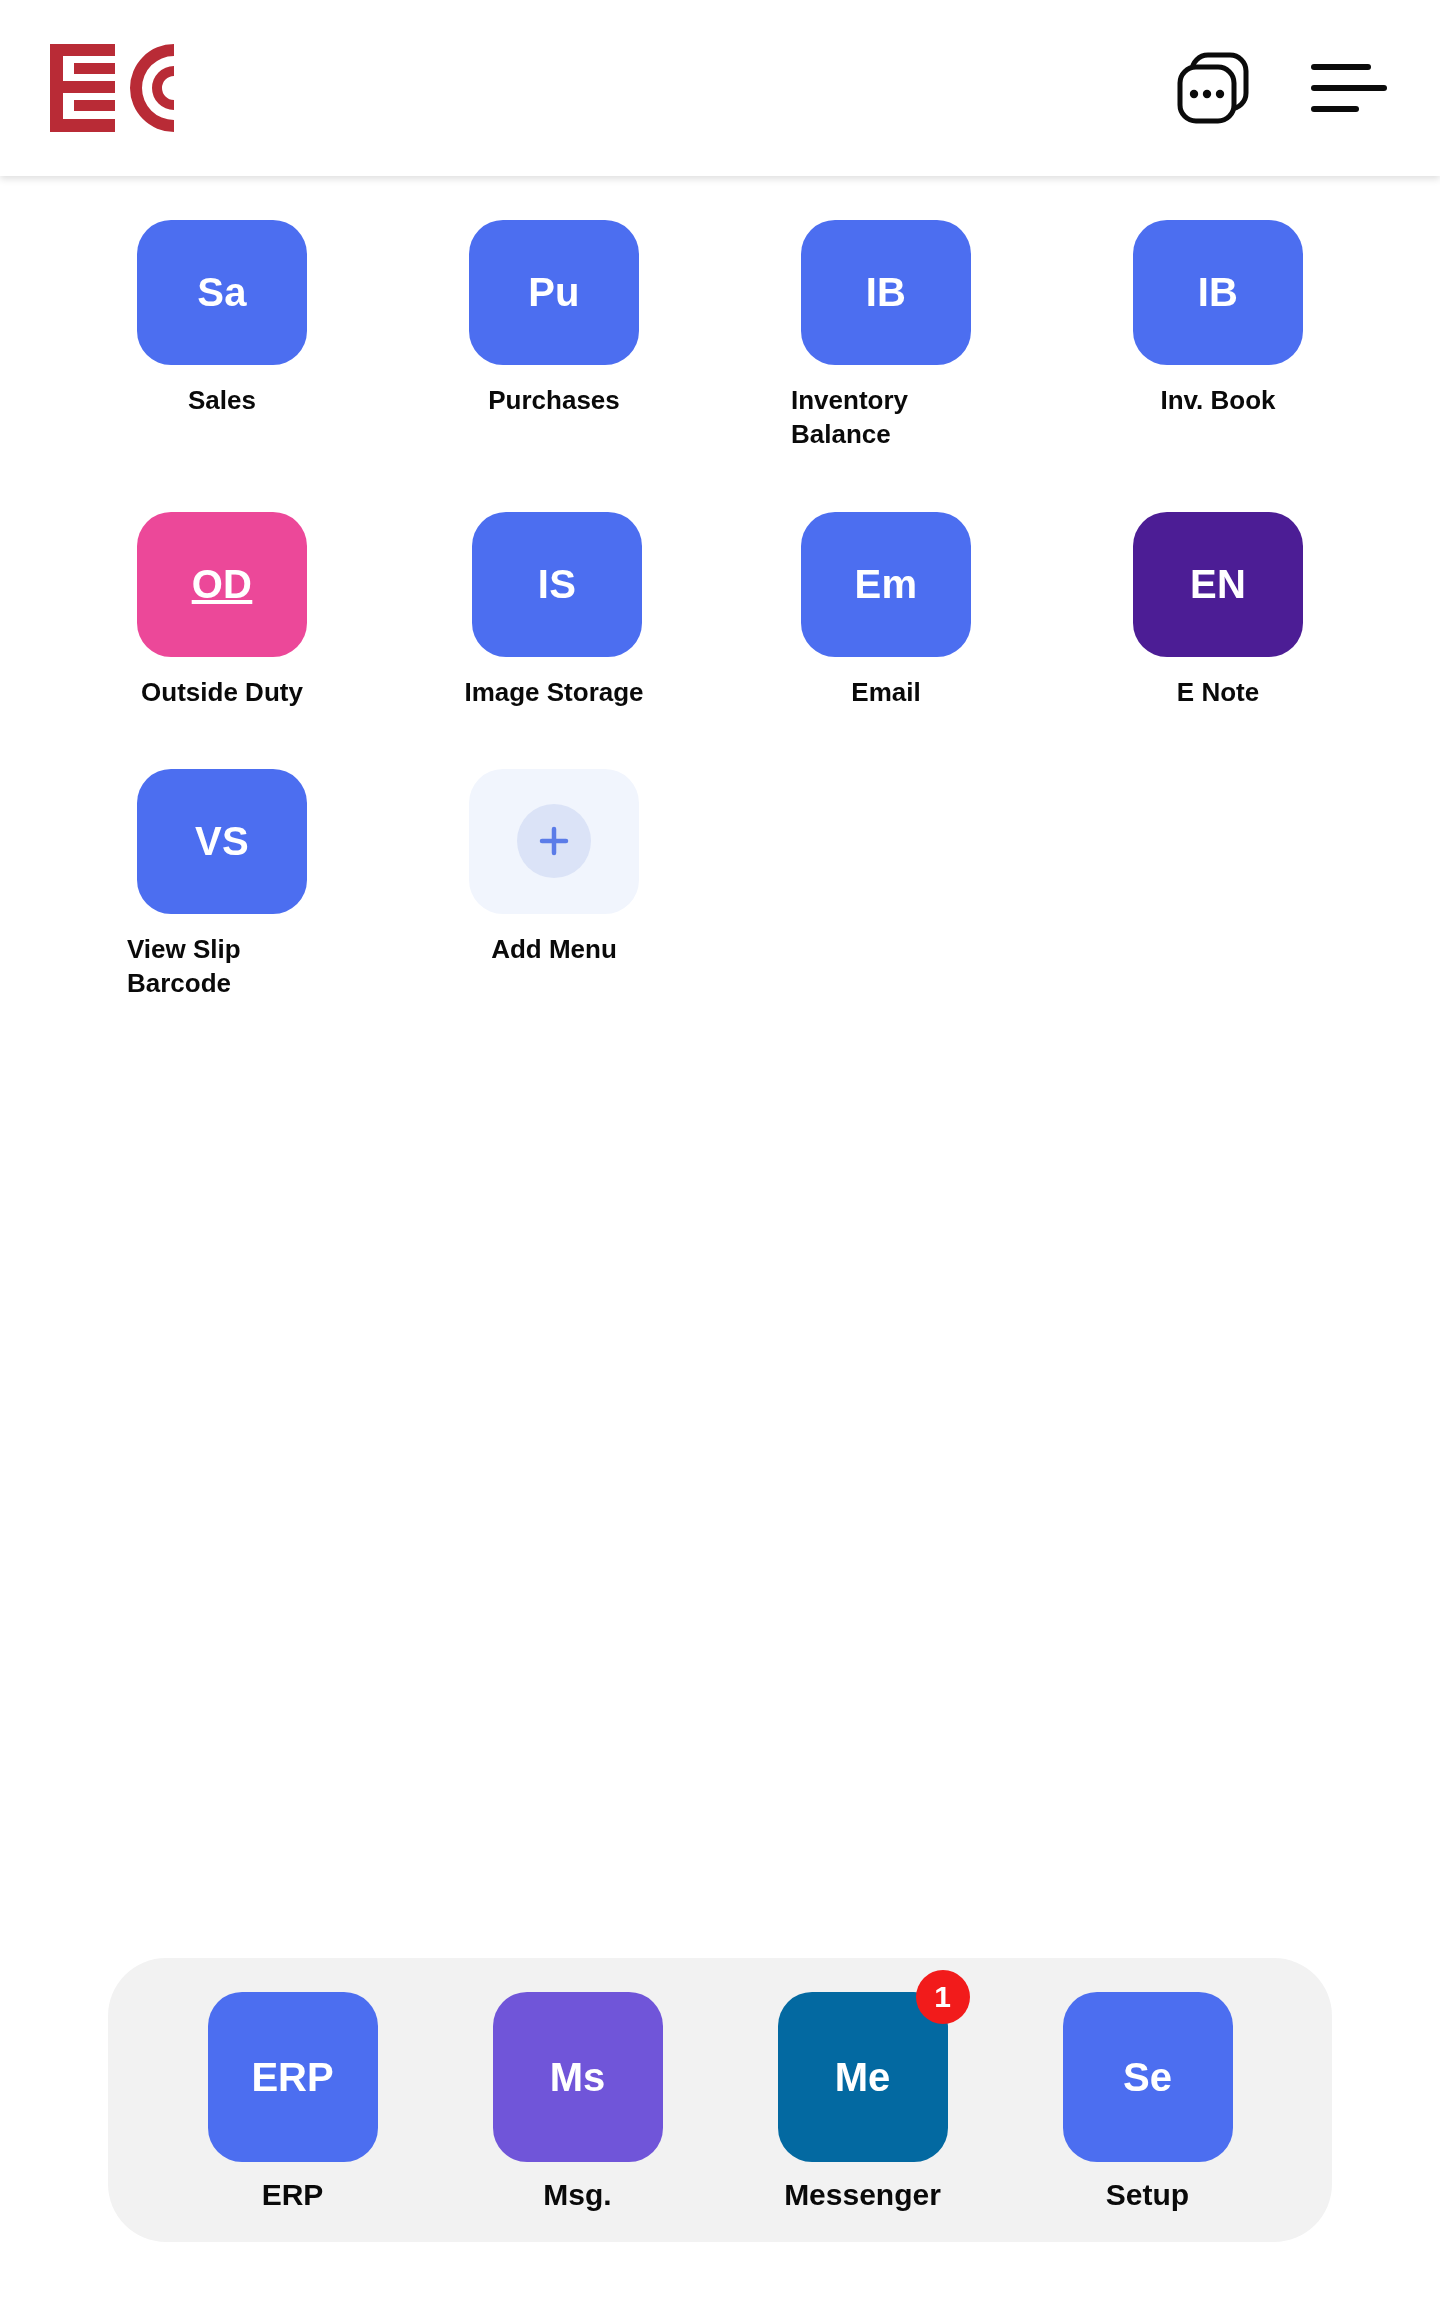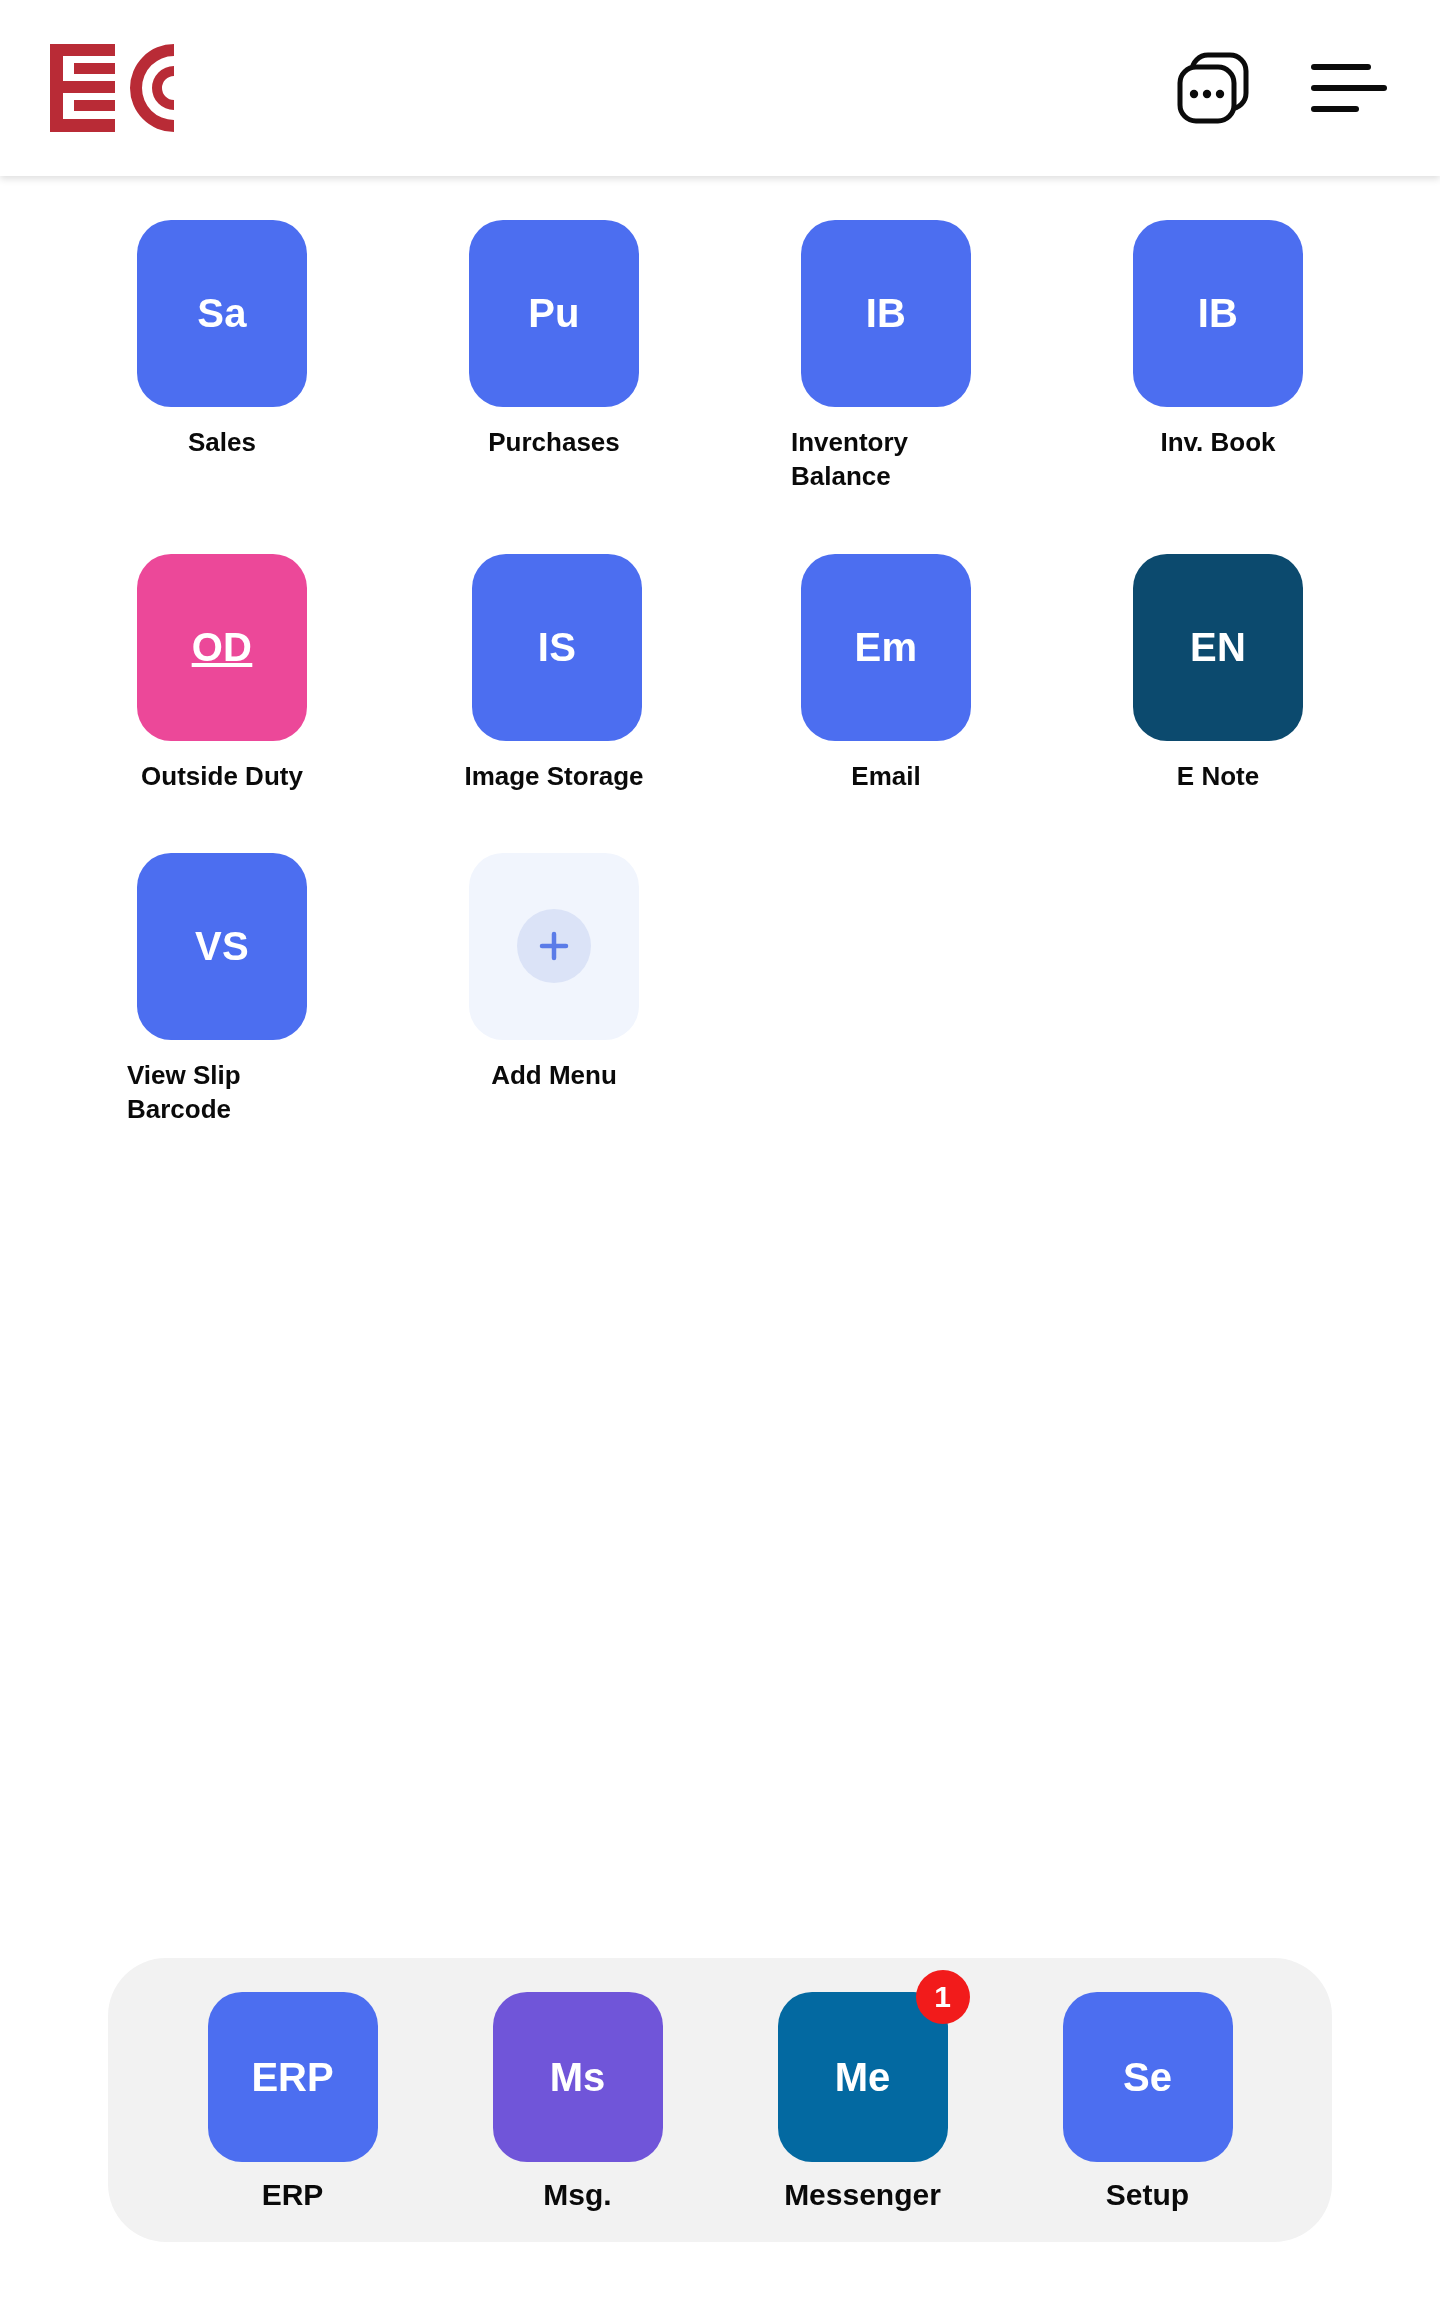--- a/index.html
+++ b/index.html
@@ -77,21 +77,21 @@
 
   .app-cell {
     display: flex;
     flex-direction: column;
     align-items: center;
     cursor: pointer;
   }
 
   .tile {
     width: 170px;
-    height: 187px;
+    height: 145px;
     border-radius: 34px;
     background: #4c6ef0;
     display: flex;
     align-items: center;
     justify-content: center;
     color: #ffffff;
     font-size: 40px;
     font-weight: bold;
     letter-spacing: 0.3px;
     user-select: none;
@@ -268,21 +268,21 @@
         </div>
         <div class="app-cell">
           <div class="tile" style="background: rgb(76, 110, 240); margin-left: 6px;">IS</div>
           <div class="app-label">Image Storage</div>
         </div>
         <div class="app-cell">
           <div class="tile" style="background: rgb(76, 110, 240);">Em</div>
           <div class="app-label">Email</div>
         </div>
         <div class="app-cell">
-          <div class="tile" style="background: #0c4a6e;">EN</div>
+          <div class="tile" style="background: #4c1d95;">EN</div>
           <div class="app-label">E Note</div>
         </div>
         <div class="app-cell">
           <div class="tile" style="background: rgb(76, 110, 240);">VS</div>
           <div class="app-label">View Slip Barcode</div>
         </div>
         <div class="app-cell">
           <div class="tile tile-add" style="background: rgb(241, 245, 253);">
             <div class="plus-circle">
               <svg viewBox="0 0 38 38">

